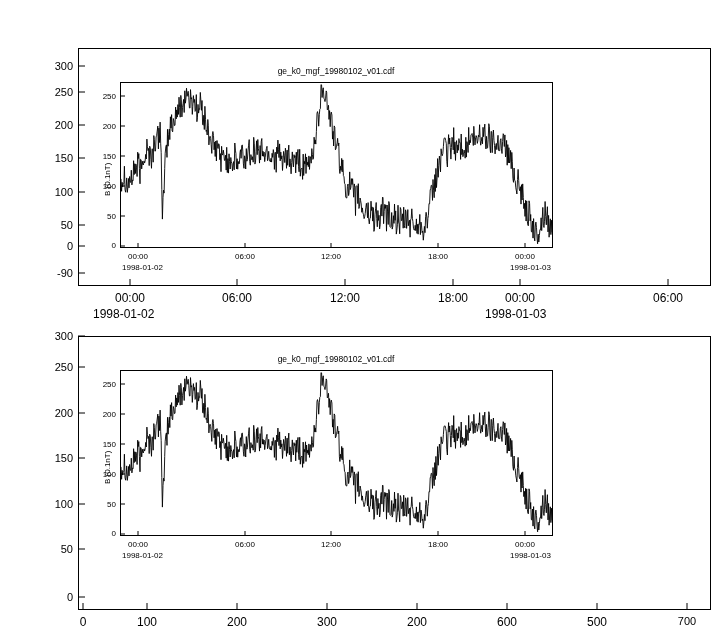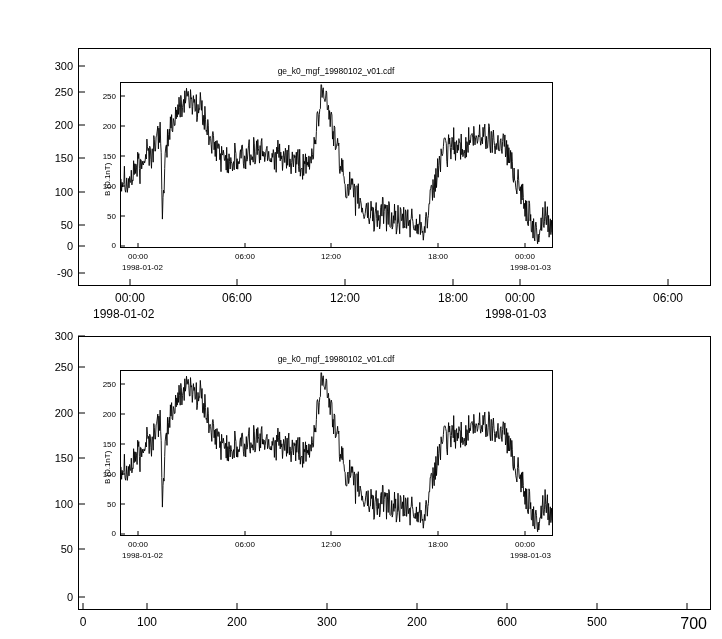--- a/index.html
+++ b/index.html
@@ -120,21 +120,21 @@
     <div class="lbl r" style="left:28px;top:213px;width:45px;">50</div>
     <div class="lbl r" style="left:28px;top:261px;width:45px;">0</div>
 
     <div class="lbl c" style="left:63px;top:285px;width:40px;font-size:12px;">0</div>
     <div class="lbl c" style="left:127px;top:285px;width:40px;font-size:12px;">100</div>
     <div class="lbl c" style="left:217px;top:285px;width:40px;font-size:12px;">200</div>
     <div class="lbl c" style="left:307px;top:285px;width:40px;font-size:12px;">300</div>
     <div class="lbl c" style="left:397px;top:285px;width:40px;font-size:12px;">200</div>
     <div class="lbl c" style="left:487px;top:285px;width:40px;font-size:12px;">600</div>
     <div class="lbl c" style="left:577px;top:285px;width:40px;font-size:12px;">500</div>
-    <div class="lbl c" style="left:667px;top:285px;width:40px;font-size:16px;text-align:right;">700</div>
+    <div class="lbl c" style="left:667px;top:285px;width:40px;font-size:11px;">700</div>
 
     <div class="frame" style="left:120px;top:40px;width:433px;height:166px;"></div>
 
     <div class="inner-title" style="left:186px;top:24px;width:300px;">ge_k0_mgf_19980102_v01.cdf</div>
 
     <div class="ylabel-inner" style="left:103px;top:154px;">B (0.1nT)</div>
 
     <div class="lbl r sm" style="left:92px;top:50px;width:24px;">250</div>
     <div class="lbl r sm" style="left:92px;top:80px;width:24px;">200</div>
     <div class="lbl r sm" style="left:92px;top:110px;width:24px;">150</div>

